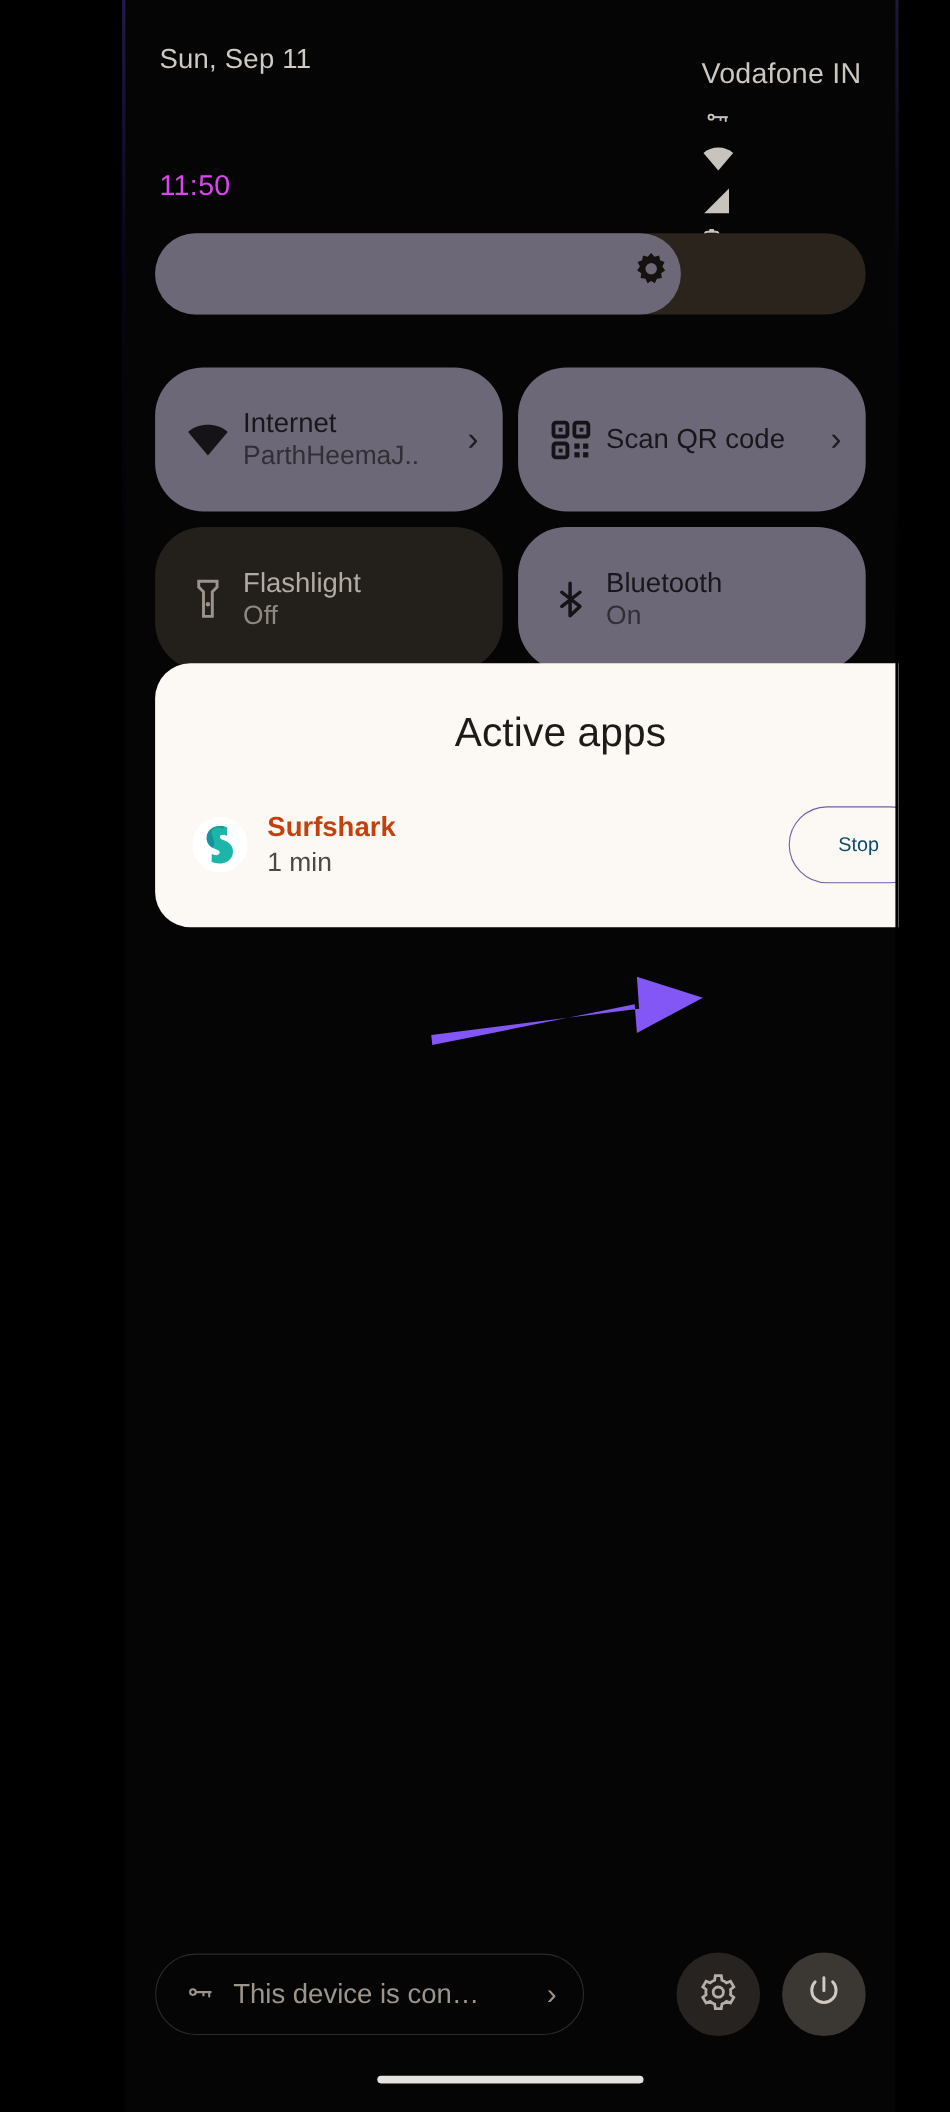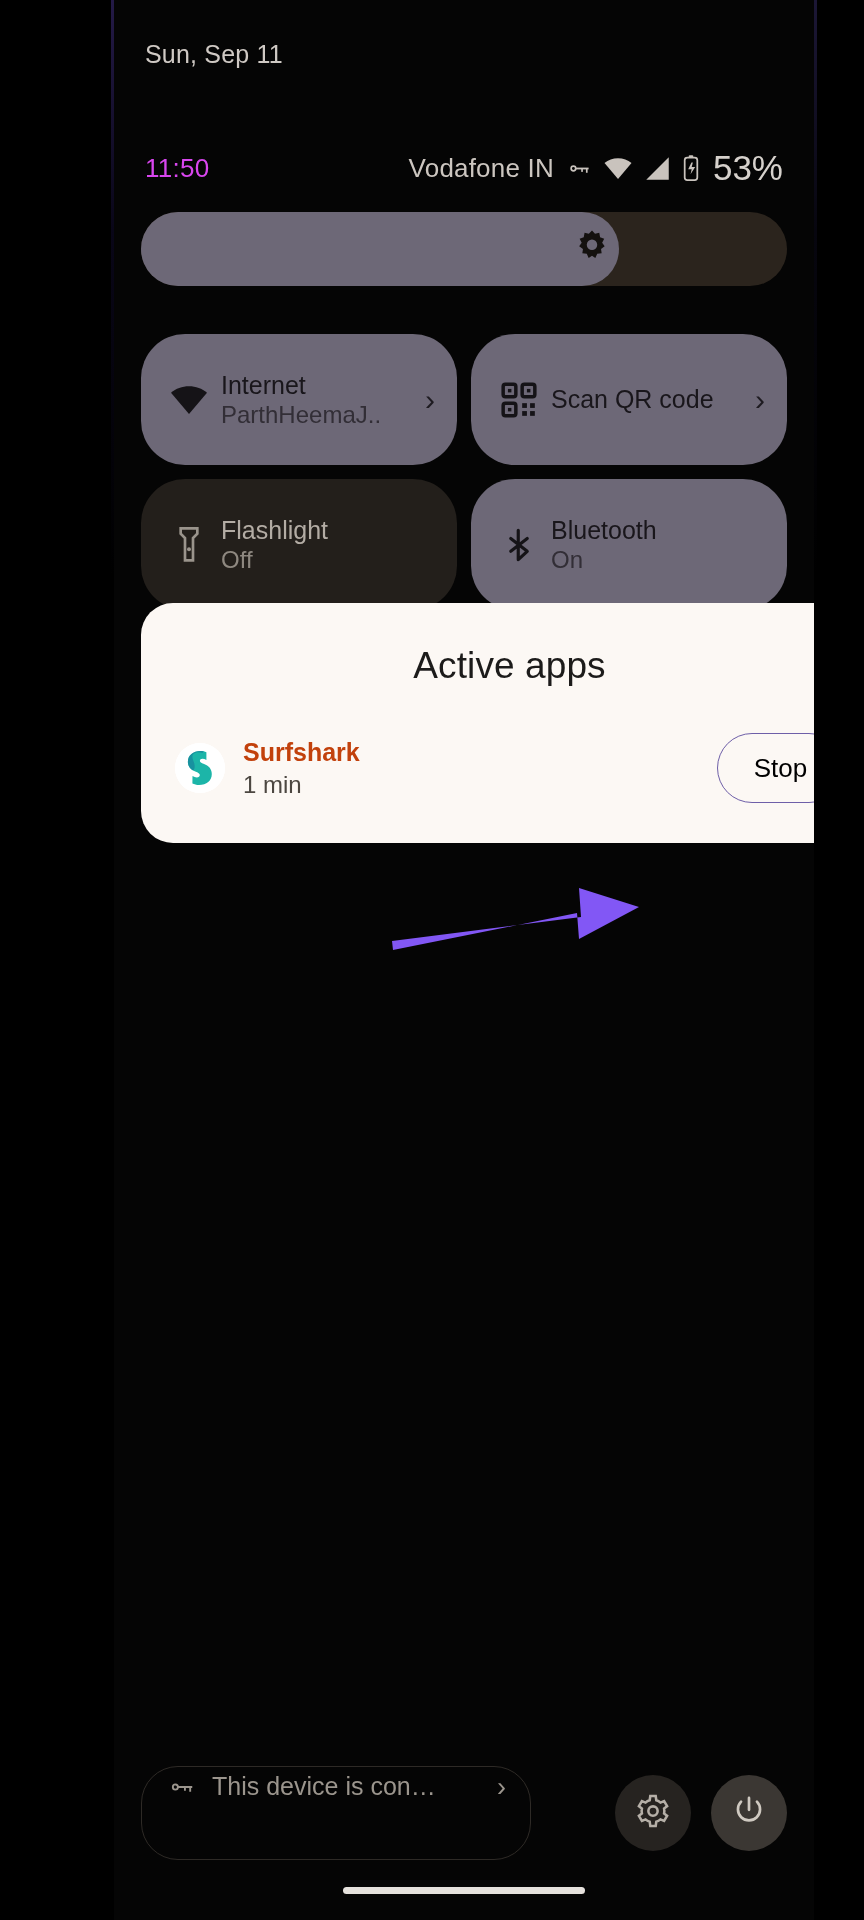--- a/index.html
+++ b/index.html
@@ -27,22 +27,23 @@
     font-size:25px; color:#cfc9c4; letter-spacing:.2px;
   }
 
   
   .status-bar {
     position:absolute; left:0; right:0; top:150px; height:36px;
     display:flex; align-items:center; padding:0 34px;
   }
   .status-clock { font-size:26px; color:#d946ef; letter-spacing:.3px; }
   .status-right {
-    margin-left:auto; display:flex; align-items:center; gap:11px;
+    margin-left:auto; display:flex; gap:11px;
     color:#ccc6c0;
+    flex-direction:column;
   }
   .carrier { font-size:26px; color:#ccc6c0; letter-spacing:.2px; }
   .sb-icon { display:flex; align-items:center; }
   .battery-pct { font-size:35px; color:#d6d1cc; margin-left:2px; }
 
   
   .brightness {
     position:absolute; left:30px; top:212px; width:646px; height:74px;
   }
   .bright-track {
@@ -104,36 +105,36 @@
     display:flex; align-items:center; justify-content:center; overflow:hidden;
     flex:0 0 auto;
   }
   .app-meta { display:flex; flex-direction:column; }
   .app-name { font-size:25px; color:#c2410c; font-weight:bold; line-height:1.3;text-align:center; }
   .app-time { font-size:24px; color:#4c4741; line-height:1.3; }
   .stop-btn {
     margin-left:auto; min-width:127px; height:70px; border-radius:35px;
     border:1.6px solid #6e5fa8; background:transparent;
     display:flex; align-items:center; justify-content:center;
-    font-size:26px; color:#000000; font-family:"Liberation Sans", sans-serif;
+    font-size:18px; color:#0c4a6e; font-family:"Liberation Sans", sans-serif;
     cursor:pointer;
   }
 
   
   .arrow-wrap { position:absolute; left:0; top:0; width:706px; height:1920px; z-index:40; pointer-events:none; }
 
   
   .footer {
     position:absolute; left:0; right:0; bottom:64px; height:86px;
     display:flex; align-items:center; padding:0 30px; gap:18px;
   }
   .device-pill {
-    height:94px; flex:0 0 auto; width:390px; border-radius:37px;
-    border:1.4px solid #2e2a26; display:flex; align-items:flex-start;
-    padding:5px 24px; gap:16px; background:transparent;
+    height:74px; flex:0 0 auto; width:390px; border-radius:37px;
+    border:1.4px solid #2e2a26; display:flex; align-items:center;
+    padding:16px 24px; gap:16px; background:transparent;
   }
   .pill-txt { font-size:25px; color:#9b958d; white-space:nowrap; }
   .pill-chev { margin-left:auto; font-size:27px; color:#9b958d; }
   .fbtn {
     width:76px; height:76px; border-radius:38px; background:#262320;
     display:flex; align-items:center; justify-content:center; flex:0 0 auto;
   }
   .fbtn.power { background:#3b3733; margin-left:6px; }
 
   .home-ind {

